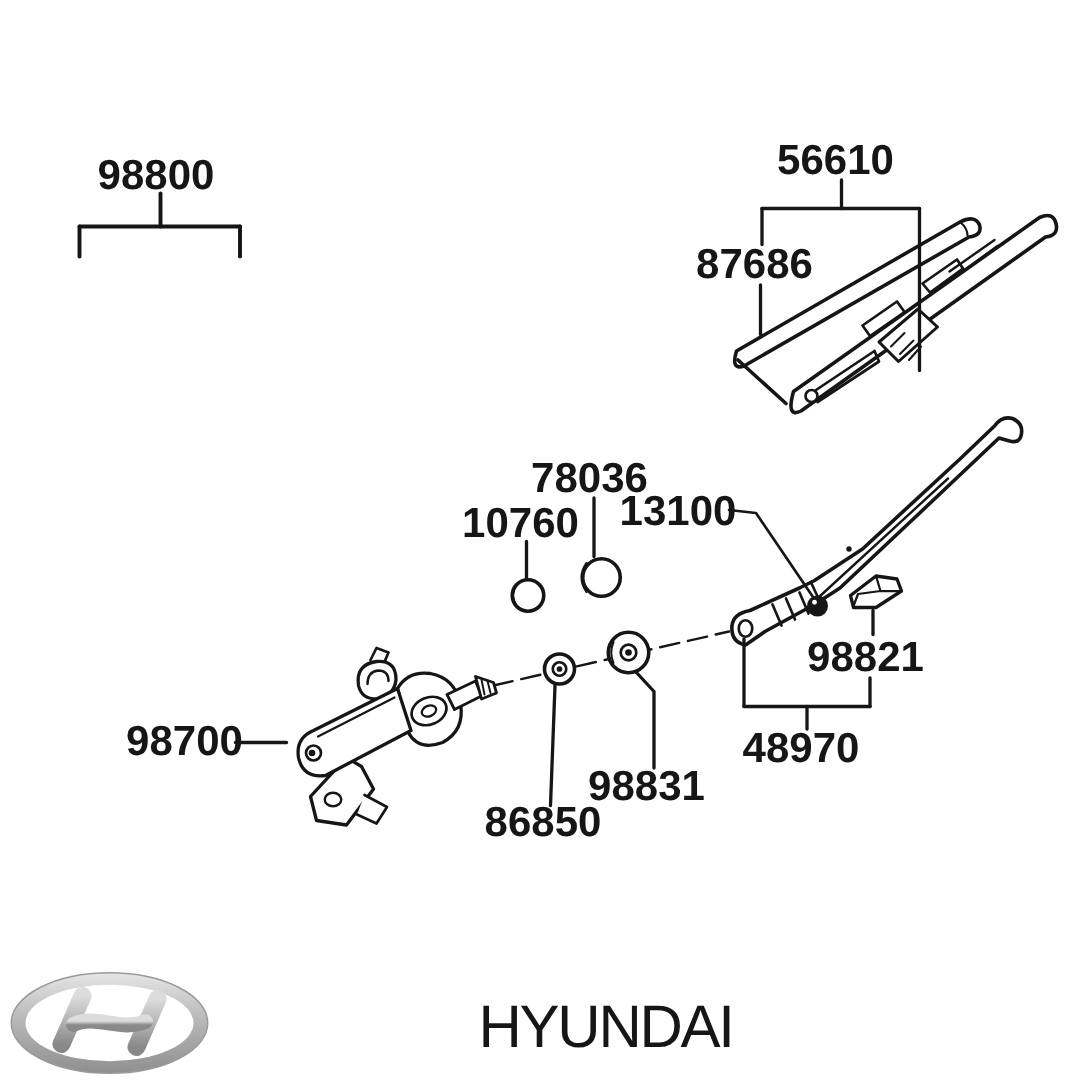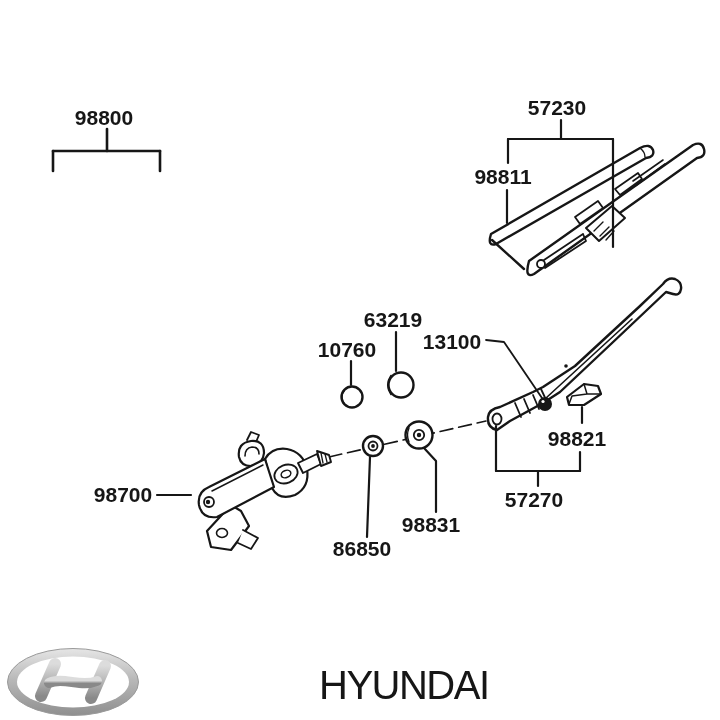--- a/index.html
+++ b/index.html
@@ -3,21 +3,21 @@
 <meta charset="utf-8">
 <style>
   html,body{margin:0;padding:0;background:#ffffff;}
   .stage{
     position:relative;width:720px;height:720px;background:#ffffff;
     font-family:"Liberation Sans", sans-serif;overflow:hidden;
   }
   svg.art{position:absolute;left:0;top:0;}
   .callout{
     position:absolute;transform:translate(-50%,-50%);
-    font-size:21px;font-weight:700;color:#161616;white-space:pre;line-height:1;
+    font-size:28px;font-weight:700;color:#161616;white-space:pre;line-height:1;
   }
   .footer-text{
     position:absolute;left:319px;top:663px;height:44px;display:flex;align-items:center;
     font-size:40px;font-weight:400;letter-spacing:-1.5px;color:#161616;white-space:pre;
   }
   .logo-wrap{position:absolute;left:5px;top:646px;width:136px;height:72px;}
 </style>
 </head>
 <body>
 
@@ -131,28 +131,28 @@
         <path d="M580 452 V471"></path>
         <path d="M496 426 V471"></path>
         <path d="M496 471 H580"></path>
         <path d="M538 471 V486"></path>
       </g>
     </g>
   </svg>
 
   <div class="callout" style="left:104px;top:117px">98800</div>
 
-  <div class="callout" style="left:557px;top:107px">57230</div>
-  <div class="callout" style="left:503px;top:176px">98811</div>
+  <div class="callout" style="left:557px;top:107px">56610</div>
+  <div class="callout" style="left:503px;top:176px">87686</div>
 
-  <div class="callout" style="left:393px;top:319px">63219</div>
+  <div class="callout" style="left:393px;top:319px">78036</div>
   <div class="callout" style="left:347px;top:349px">10760</div>
   <div class="callout" style="left:452px;top:341px">13100</div>
   <div class="callout" style="left:577px;top:438px">98821</div>
-  <div class="callout" style="left:534px;top:499px">57270</div>
+  <div class="callout" style="left:534px;top:499px">48970</div>
   <div class="callout" style="left:431px;top:524px">98831</div>
   <div class="callout" style="left:362px;top:548px">86850</div>
   <div class="callout" style="left:123px;top:494px">98700</div>
 
   <div class="logo-wrap">
     <svg width="136" height="72" viewBox="0 0 136 72">
       <defs>
         <linearGradient id="ringGrad" x1="0" y1="0" x2="0" y2="1">
           <stop offset="0" stop-color="#e6e6e6"></stop>
           <stop offset="0.45" stop-color="#b9b9b9"></stop>

